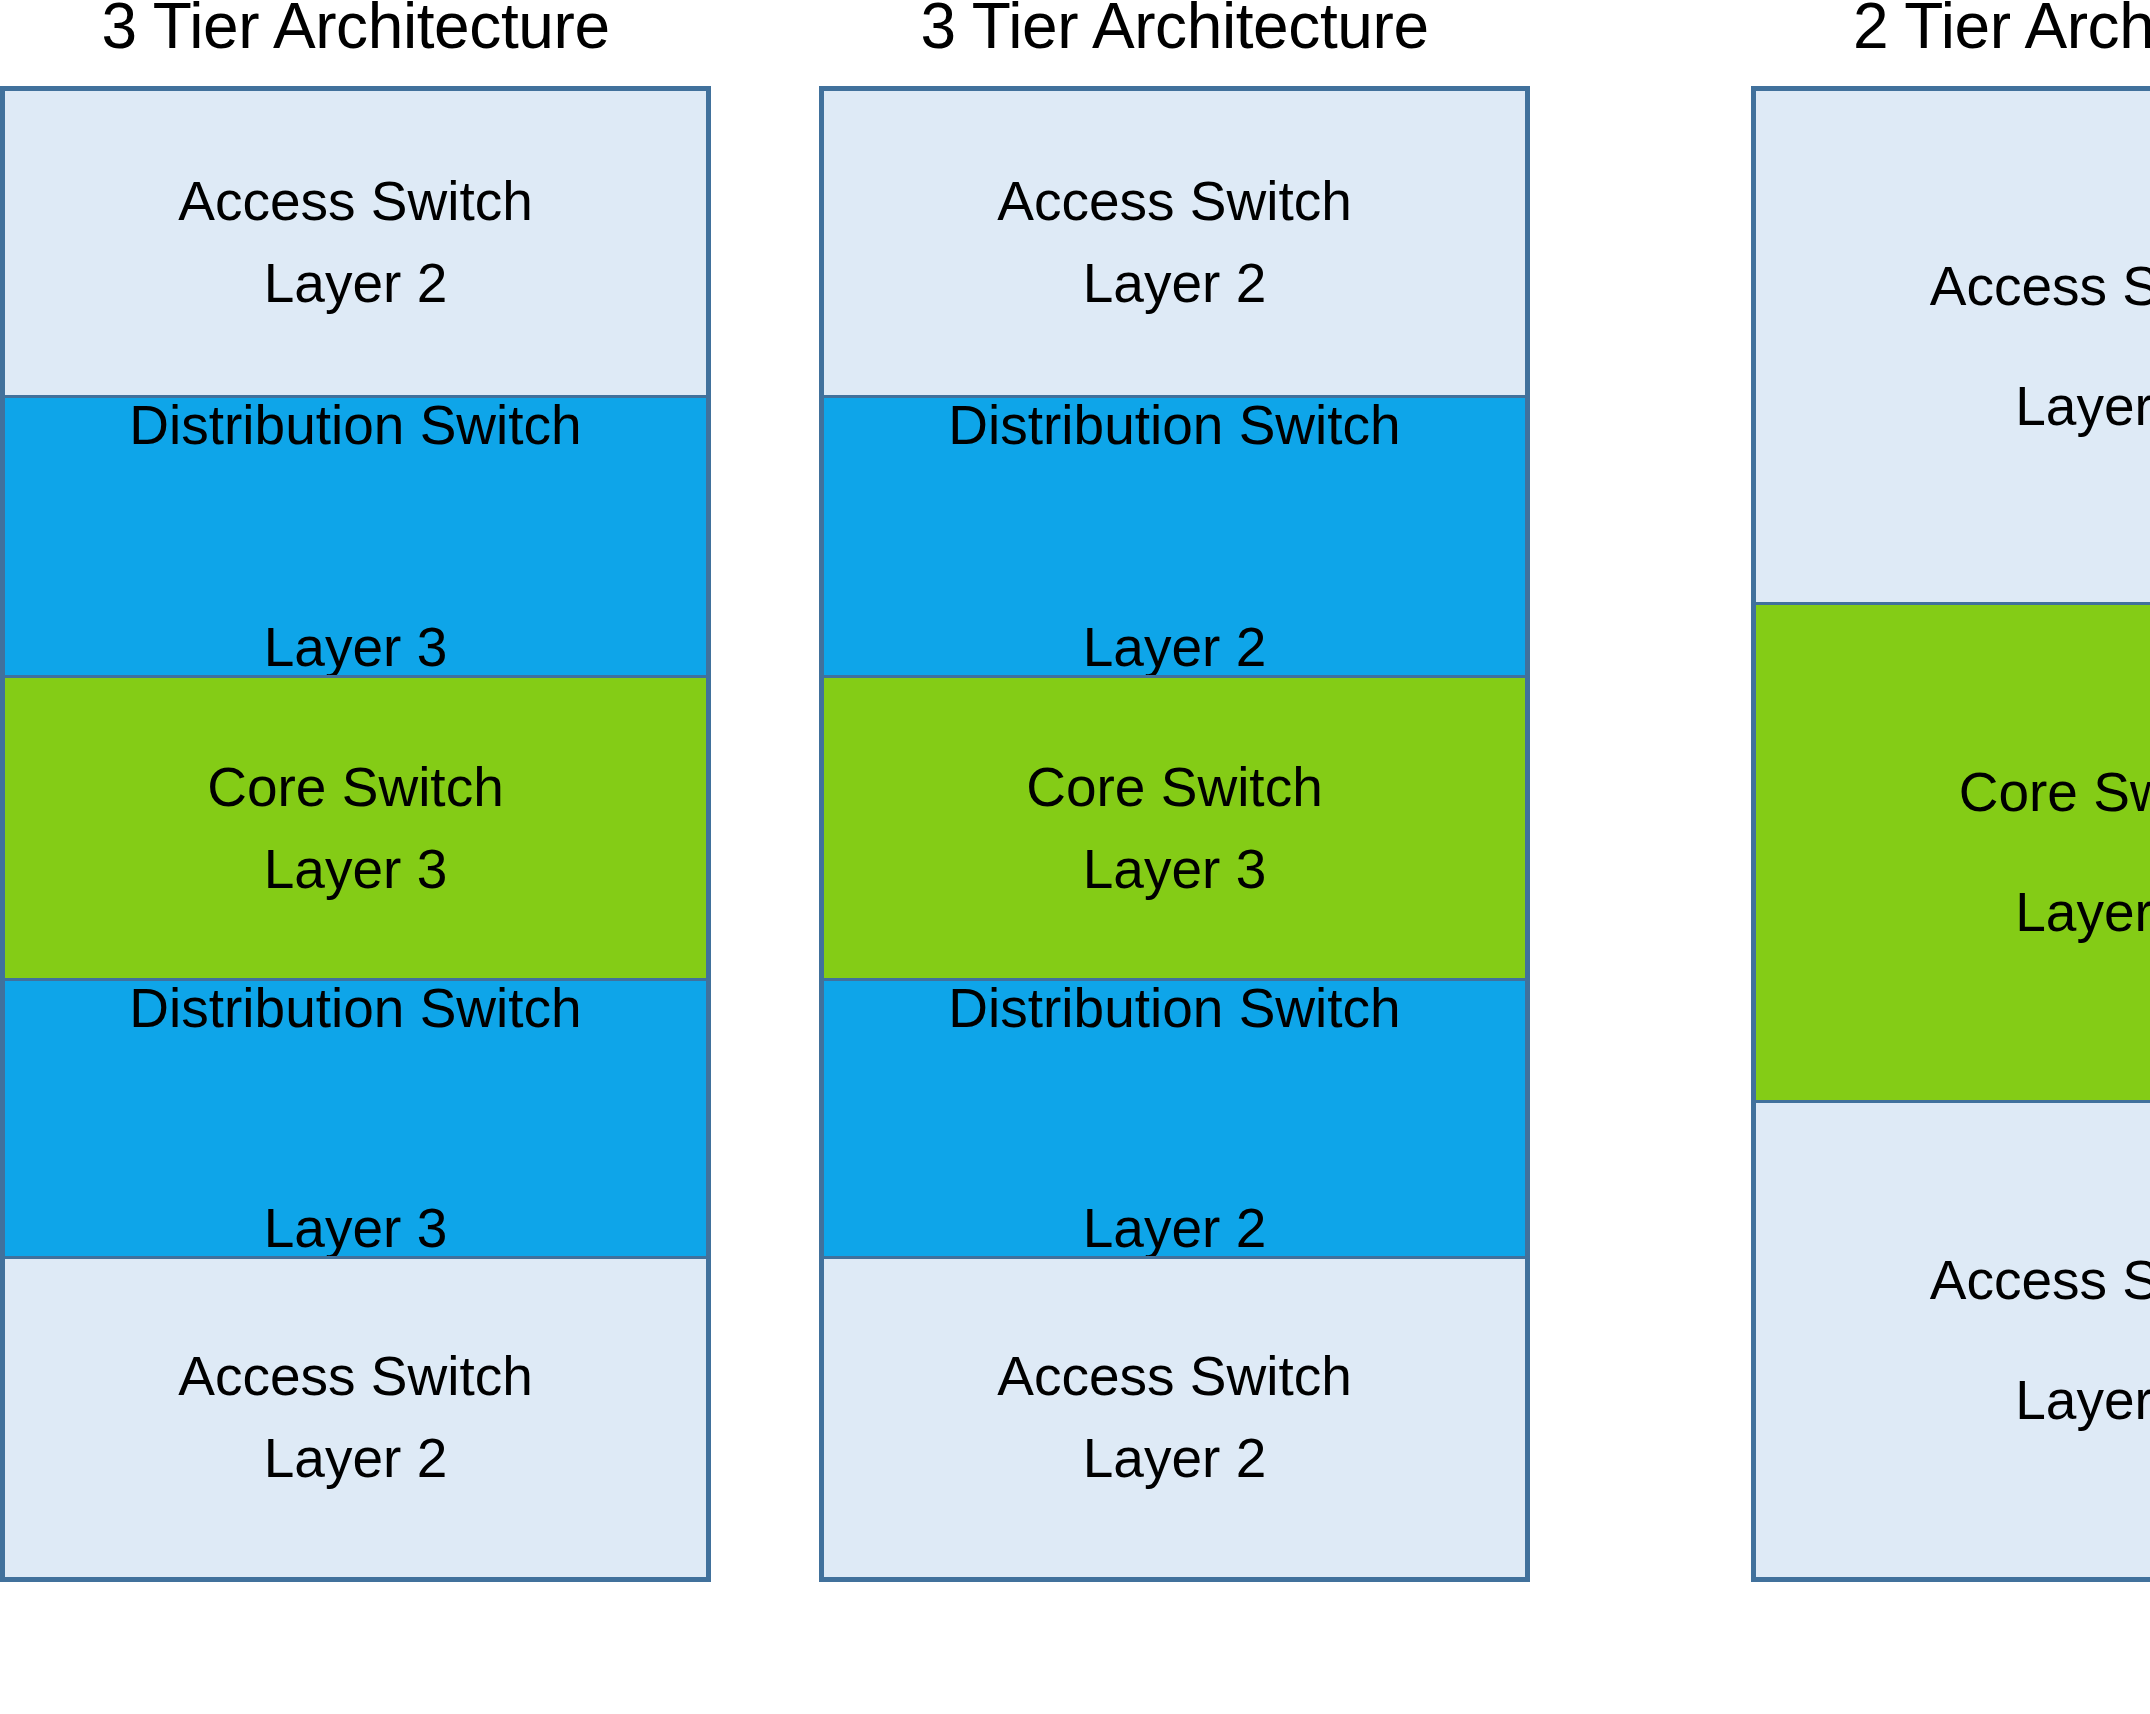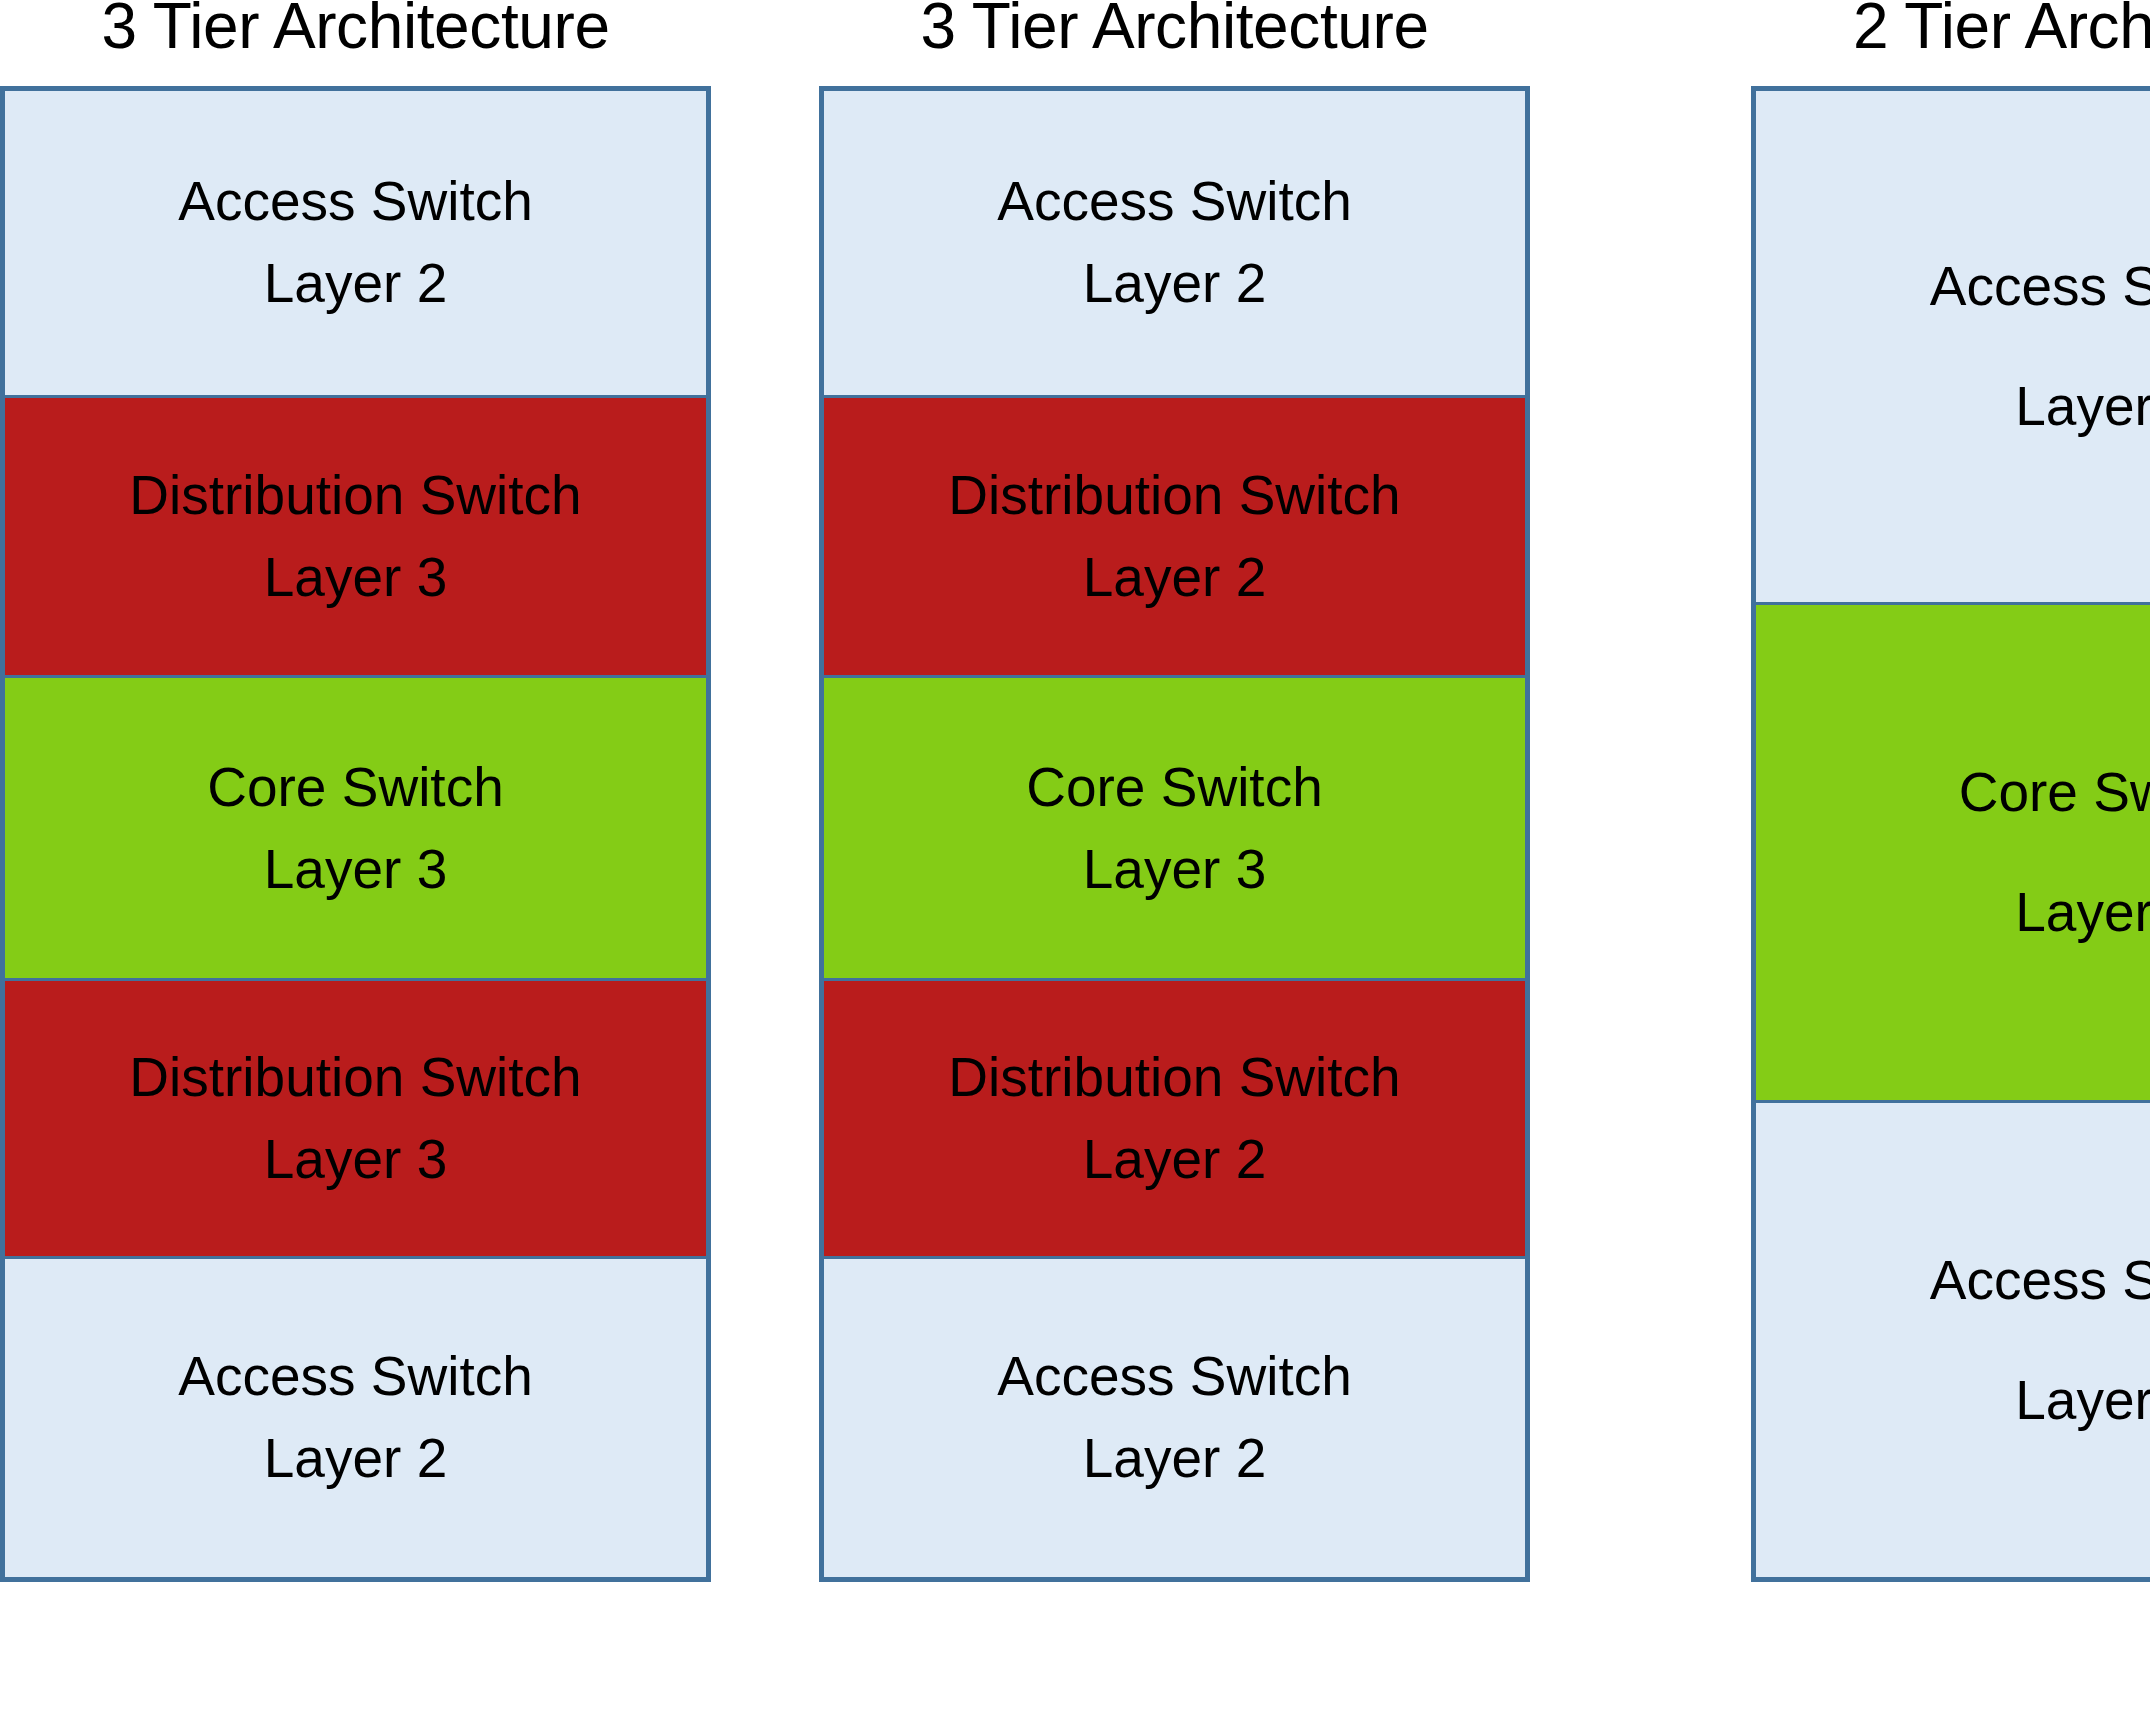--- a/index.html
+++ b/index.html
@@ -79,21 +79,21 @@
   .band-line.l2 {
     margin-top: 27px;
   }
 
   
   .band.wide .band-line.l2 {
     margin-top: 65px;
   }
 
   .fill-light  { background: #DEEAF6; }
-  .fill-medium { background: #b91c1c; }
+  .fill-medium { background: #0ea5e9; justify-content: space-between; }
   .fill-dark   { background: #84cc16; }
 </style>
 </head>
 <body>
 
 <div id="diagram">
     <div class="column" style="left: 0px; width: 711px;">
       <div class="col-title">3 Tier Architecture</div>
       <div class="stack">
         <div class="band fill-light" style="flex: 20.6 0 0%;">

